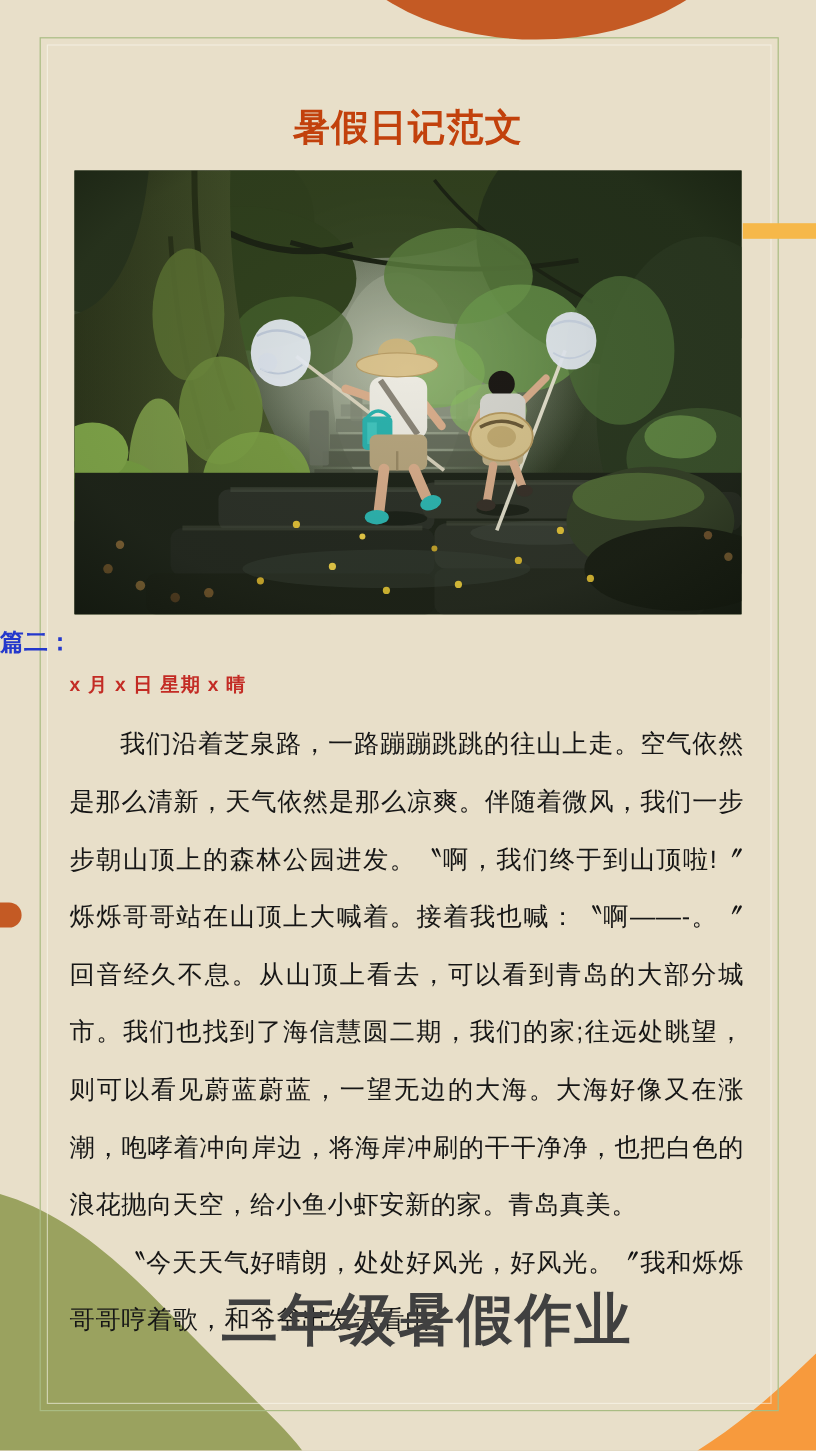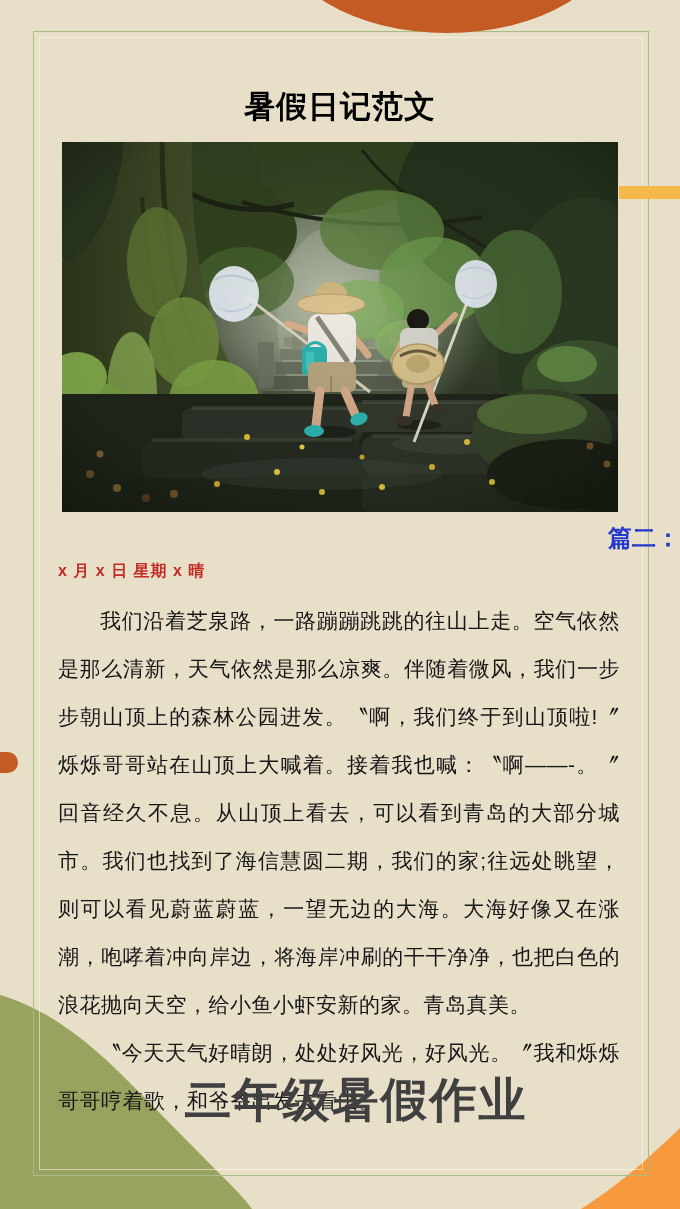--- a/index.html
+++ b/index.html
@@ -22,30 +22,30 @@
     position:absolute;left:33px;top:31px;width:614px;height:1143px;
     border:1px solid #a9bc83;z-index:2;pointer-events:none;
   }
   .frame-inner{
     position:absolute;left:5px;top:5px;right:5px;bottom:5px;
     border:1px solid rgba(252,250,240,.55);
   }
   .content{position:absolute;inset:0;z-index:5;}
   .page-title{
     position:absolute;top:86px;left:0;width:100%;margin:0;
-    text-align:center;font-size:31px;font-weight:bold;color:#000000;letter-spacing:1px;
+    text-align:center;font-size:31px;font-weight:bold;color:#c2410c;letter-spacing:1px;
   }
   .photo{
     position:absolute;left:62px;top:142px;width:556px;height:370px;overflow:hidden;
     background:#2c3722;
   }
   .photo svg{display:block;width:100%;height:100%;}
   .section-label{
     position:absolute;top:522px;left:0;width:100%;
-    text-align:right;font-size:24px;font-weight:bold;color:#2438cc;
+    text-align:left;font-size:20px;font-weight:bold;color:#2438cc;
   }
   .date-line{
     position:absolute;top:561px;left:58px;
     font-size:16px;font-weight:bold;color:#c32b24;letter-spacing:1px;
   }
   .body-text{
     position:absolute;top:597px;left:58px;width:562px;
     font-size:21px;line-height:48px;color:#161616;text-align:justify;
   }
   .body-text p{margin:0;text-indent:2em;letter-spacing:.5px;}

